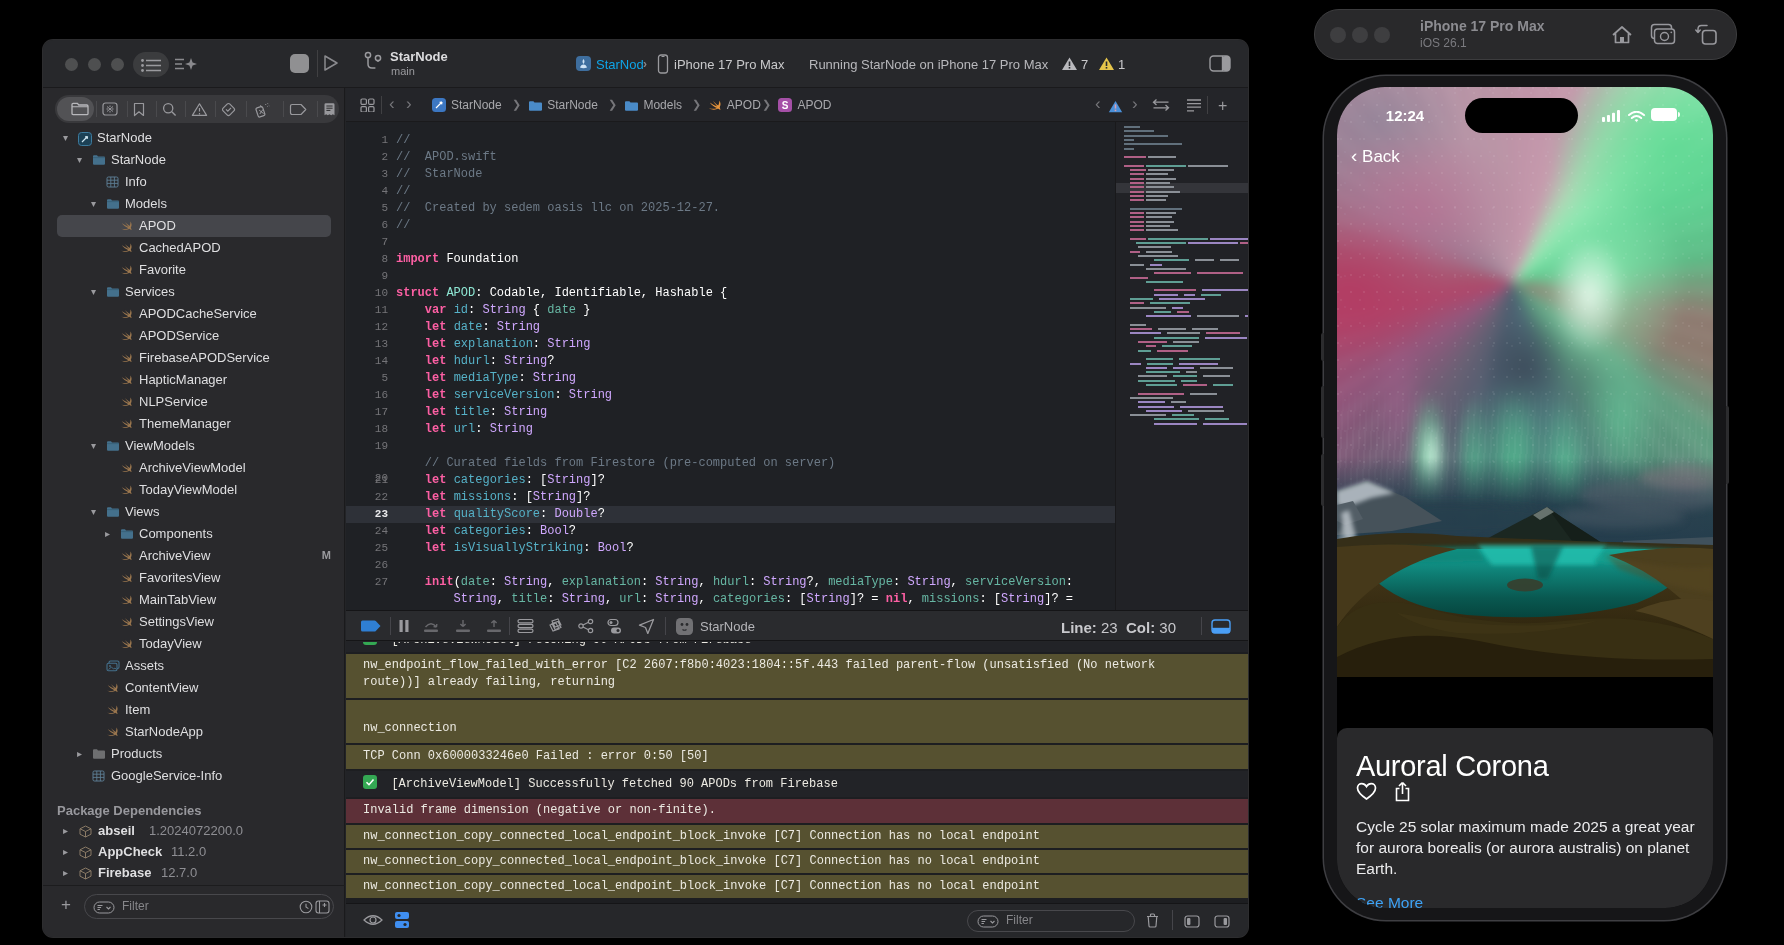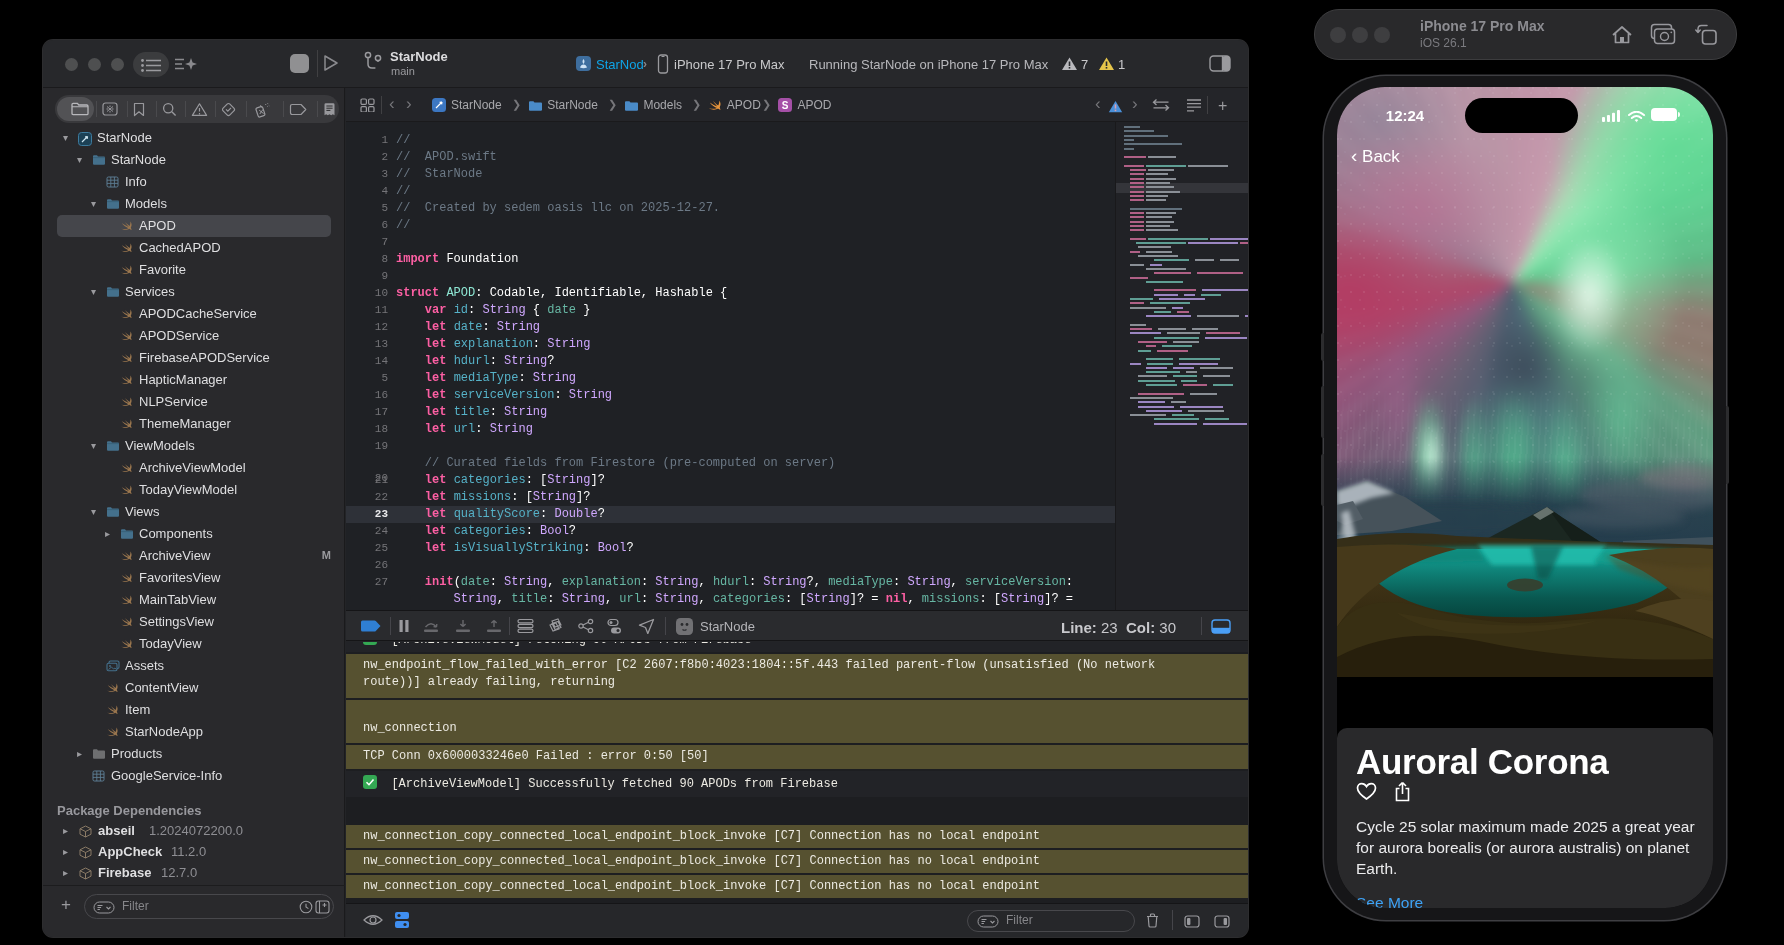--- a/index.html
+++ b/index.html
@@ -765,20 +765,23 @@
       </div>
 <div class="crow olive" style="top:103px;height:24px">
         <div style="position:absolute;left:17px;top:3px;line-height:17px;white-space:pre">TCP Conn 0x6000033246e0 Failed : error 0:50 [50]</div>
       </div>
 <div class="crow darkrow" style="top:129px;height:26px">
         <div style="position:absolute;left:17px;top:4px;white-space:pre"><svg width="14" height="14" viewBox="0 0 14 14" style="vertical-align:-2px">
             <rect width="14" height="14" rx="3" fill="#34a853"></rect>
             <path d="M3.5 7.2 L6 9.7 L10.5 4.5" stroke="#fff" stroke-width="1.6" fill="none"></path>
           </svg>  [ArchiveViewModel] Successfully fetched 90 APODs from Firebase</div>
       </div>
+<div class="crow redrow" style="top:157px;height:24px">
+        <div style="position:absolute;left:17px;top:3px;line-height:17px;white-space:pre">Invalid frame dimension (negative or non-finite).</div>
+      </div>
 <div class="crow olive" style="top:183px;height:23px">
         <div style="position:absolute;left:17px;top:3px;line-height:17px;white-space:pre">nw_connection_copy_connected_local_endpoint_block_invoke [C7] Connection has no local endpoint</div>
       </div>
 <div class="crow olive" style="top:208px;height:23px">
         <div style="position:absolute;left:17px;top:3px;line-height:17px;white-space:pre">nw_connection_copy_connected_local_endpoint_block_invoke [C7] Connection has no local endpoint</div>
       </div>
 <div class="crow olive" style="top:233px;height:23px">
         <div style="position:absolute;left:17px;top:3px;line-height:17px;white-space:pre">nw_connection_copy_connected_local_endpoint_block_invoke [C7] Connection has no local endpoint</div>
       </div>
   </div>
@@ -914,21 +917,21 @@
       </svg></div>
     <div class="abs" style="left:291px;top:22px"><svg width="17" height="12" viewBox="0 0 17 12">
         <path d="M1 4 Q8.5 -2.5 16 4" fill="none" stroke="#fff" stroke-width="2" stroke-linecap="round"></path>
         <path d="M3.8 7 Q8.5 3 13.2 7" fill="none" stroke="#fff" stroke-width="2" stroke-linecap="round"></path>
         <path d="M8.5 11 L6.7 9 Q8.5 7.6 10.3 9 Z" fill="#fff"></path>
       </svg></div>
     <div class="abs" style="left:314px;top:21px;width:26px;height:13px;background:#fff;border-radius:4px"></div>
     <div class="abs" style="left:341px;top:25px;width:1.8px;height:5px;background:#fff;border-radius:0 2px 2px 0;opacity:.95"></div>
   <div class="abs" style="left:14px;top:58px;color:#fff;font-size:17px"><span style="font-size:19px">‹</span> Back</div>
   <div id="card">
-<div class="abs" style="left:19px;top:14px;font-size:35px;font-weight:bold;letter-spacing:-.3px">Auroral Corona</div>
+<div class="abs" style="left:19px;top:22px;font-size:29px;font-weight:normal;letter-spacing:-.3px">Auroral Corona</div>
 <div class="abs" style="left:19px;top:54px"><svg width="21" height="19" viewBox="0 0 21 19">
           <path d="M10.5 17 C4 12.5 1.5 9 1.5 6 C1.5 3.5 3.4 1.7 5.8 1.7 C7.7 1.7 9.5 3 10.5 4.6 C11.5 3 13.3 1.7 15.2 1.7 C17.6 1.7 19.5 3.5 19.5 6 C19.5 9 17 12.5 10.5 17 Z" fill="none" stroke="#fff" stroke-width="1.7" <="" svg=""></path>
         </svg></div>
 <div class="abs" style="left:57px;top:53px"><svg width="17" height="21" viewBox="0 0 17 21">
           <path d="M8.5 1.5 V13 M8.5 1.5 L5 5 M8.5 1.5 L12 5" fill="none" stroke="#fff" stroke-width="1.6"></path>
           <path d="M5.5 7.5 H2.5 V19.5 H14.5 V7.5 H11.5" fill="none" stroke="#fff" stroke-width="1.6" <="" svg=""></path>
         </svg></div>
 <div class="abs" style="left:19px;top:88px;font-size:15.5px;line-height:21px;color:#ebebed">Cycle 25 solar maximum made 2025 a great year<br>for aurora borealis (or aurora australis) on planet<br>Earth.</div>
 <div class="abs" style="left:19px;top:166px;font-size:15.5px;color:#3da2f5">See More</div>
 </div>

